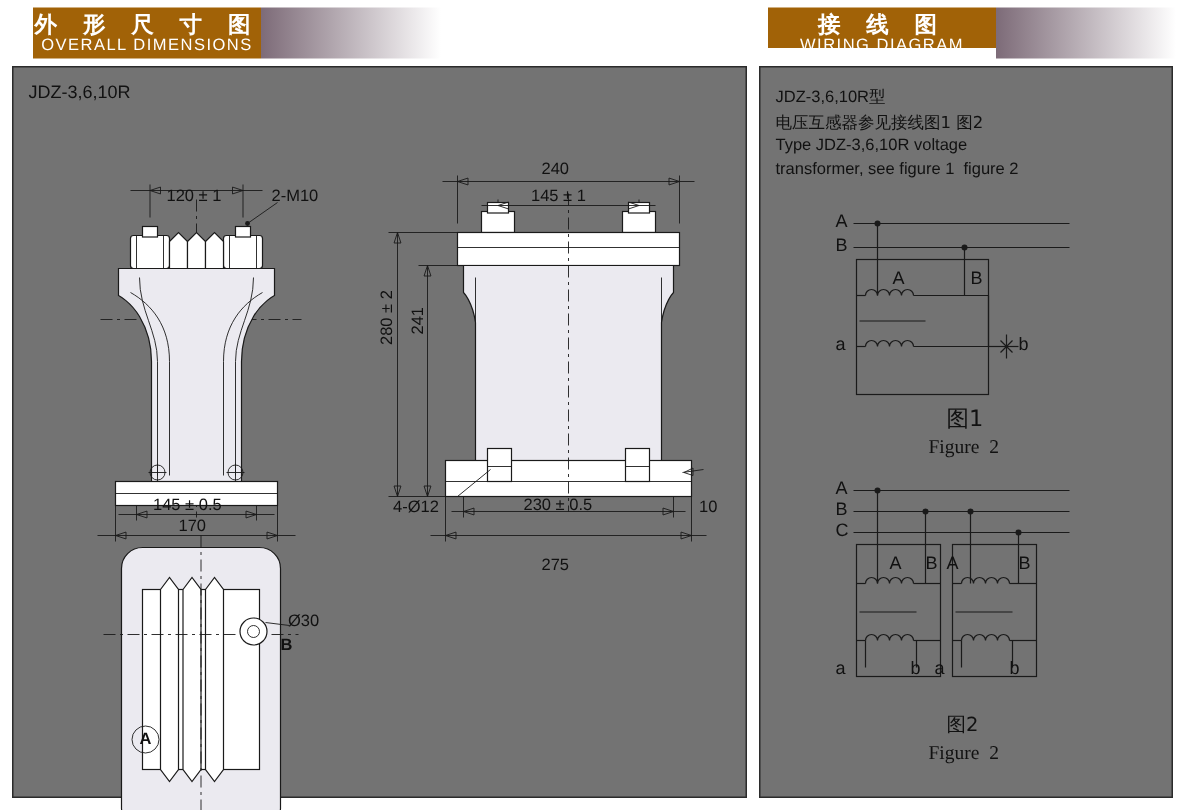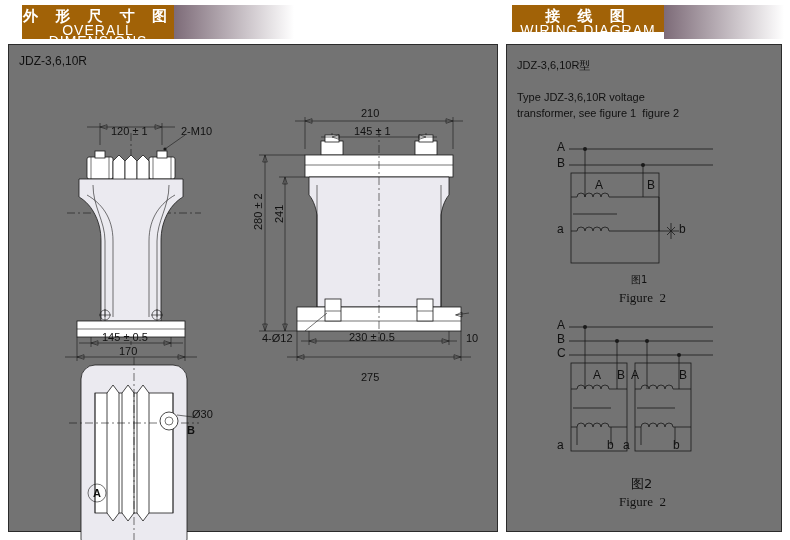--- a/index.html
+++ b/index.html
@@ -18,21 +18,21 @@
     color:#ffffff;
     text-align:center;
     box-sizing:border-box;
   }
   .banner .cn{
     font-size:15px;letter-spacing:6px;font-weight:bold;
     line-height:17px;padding-top:3px;
     font-family:"DejaVu Sans", sans-serif;
   }
   .banner .en{
-    font-size:14px;letter-spacing:1px;line-height:11px;
+    font-size:11px;letter-spacing:1px;line-height:11px;
     font-family:"Liberation Sans", sans-serif;
   }
   #banner-left{left:22px;top:5px;width:152px;height:34px;}
   #banner-right{left:512px;top:5px;width:152px;height:27px;}
   .banner-tail{
     position:absolute;top:5px;height:34px;width:120px;
     background:linear-gradient(90deg,#7d6b78 0%, #ffffff 100%);
   }
   #tail-left{left:174px;}
   #tail-right{left:664px;}
@@ -234,39 +234,40 @@
 
       <line class="ln-thin" x1="112" y1="508" x2="112" y2="520"></line>
       <line class="ln-thin" x1="138" y1="508" x2="138" y2="520"></line>
     </svg>
 
     <div class="lbl" style="left:102px;top:80px;">120 ± 1</div>
     <div class="lbl" style="left:172px;top:80px;">2-M10</div>
     <div class="lbl" style="left:93px;top:286px;">145 ± 0.5</div>
     <div class="lbl" style="left:110px;top:300px;">170</div>
 
-    <div class="lbl" style="left:352px;top:62px;">210</div>
+    <div class="lbl" style="left:352px;top:62px;">240</div>
     <div class="lbl" style="left:345px;top:80px;">145 ± 1</div>
 
     <div class="lbl" style="left:243px;top:185px;transform:rotate(-90deg);transform-origin:left top;white-space:nowrap;">280 ± 2</div>
     <div class="lbl" style="left:264px;top:178px;transform:rotate(-90deg);transform-origin:left top;white-space:nowrap;">241</div>
 
     <div class="lbl" style="left:253px;top:287px;">4-Ø12</div>
     <div class="lbl" style="left:340px;top:286px;">230 ± 0.5</div>
     <div class="lbl" style="left:352px;top:302px;margin-top:24px;">275</div>
     <div class="lbl" style="left:457px;top:287px;">10</div>
 
     <div class="lbl" style="left:183px;top:363px;">Ø30</div>
     <div class="lbl" style="left:178px;top:379px;font-weight:bold;">B</div>
     <div class="lbl" style="left:84px;top:442px;font-weight:bold;">A</div>
   </div>
 
   <div class="panel" id="panel-right">
 
     <div class="lbl" style="left:10px;top:14px;">JDZ-3,6,10R型</div>
+    <div class="lbl cn" style="left:10px;top:30px;">电压互感器参见接线图1 图2</div>
     <div class="lbl" style="left:10px;top:46px;">Type JDZ-3,6,10R voltage</div>
     <div class="lbl" style="left:10px;top:62px;">transformer, see figure 1  figure 2</div>
 
     <svg width="276" height="488">
 
       <line class="ln" x1="62" y1="104" x2="206" y2="104"></line>
       <line class="ln" x1="62" y1="120" x2="206" y2="120"></line>
 
       <rect class="ln" x="64" y="128" width="88" height="90" fill="none"></rect>
 
@@ -332,21 +333,21 @@
       <circle cx="140" cy="296" r="2" fill="#1a1a1a"></circle>
       <circle cx="172" cy="310" r="2" fill="#1a1a1a"></circle>
     </svg>
 
     <div class="lbl big" style="left:50px;top:96px;">A</div>
     <div class="lbl big" style="left:50px;top:112px;">B</div>
     <div class="lbl big" style="left:88px;top:134px;">A</div>
     <div class="lbl big" style="left:140px;top:134px;">B</div>
     <div class="lbl big" style="left:50px;top:178px;">a</div>
     <div class="lbl big" style="left:172px;top:178px;">b</div>
-    <div class="lbl cn" style="left:124px;top:228px;font-size:10px;">图1</div>
+    <div class="lbl cn" style="left:124px;top:228px;font-size:15px;">图1</div>
     <div class="lbl serif" style="left:112px;top:246px;">Figure  2</div>
 
     <div class="lbl big" style="left:50px;top:274px;">A</div>
     <div class="lbl big" style="left:50px;top:288px;">B</div>
     <div class="lbl big" style="left:50px;top:302px;">C</div>
 
     <div class="lbl big" style="left:86px;top:324px;">A</div>
     <div class="lbl big" style="left:110px;top:324px;">B</div>
     <div class="lbl big" style="left:124px;top:324px;">A</div>
     <div class="lbl big" style="left:172px;top:324px;">B</div>

